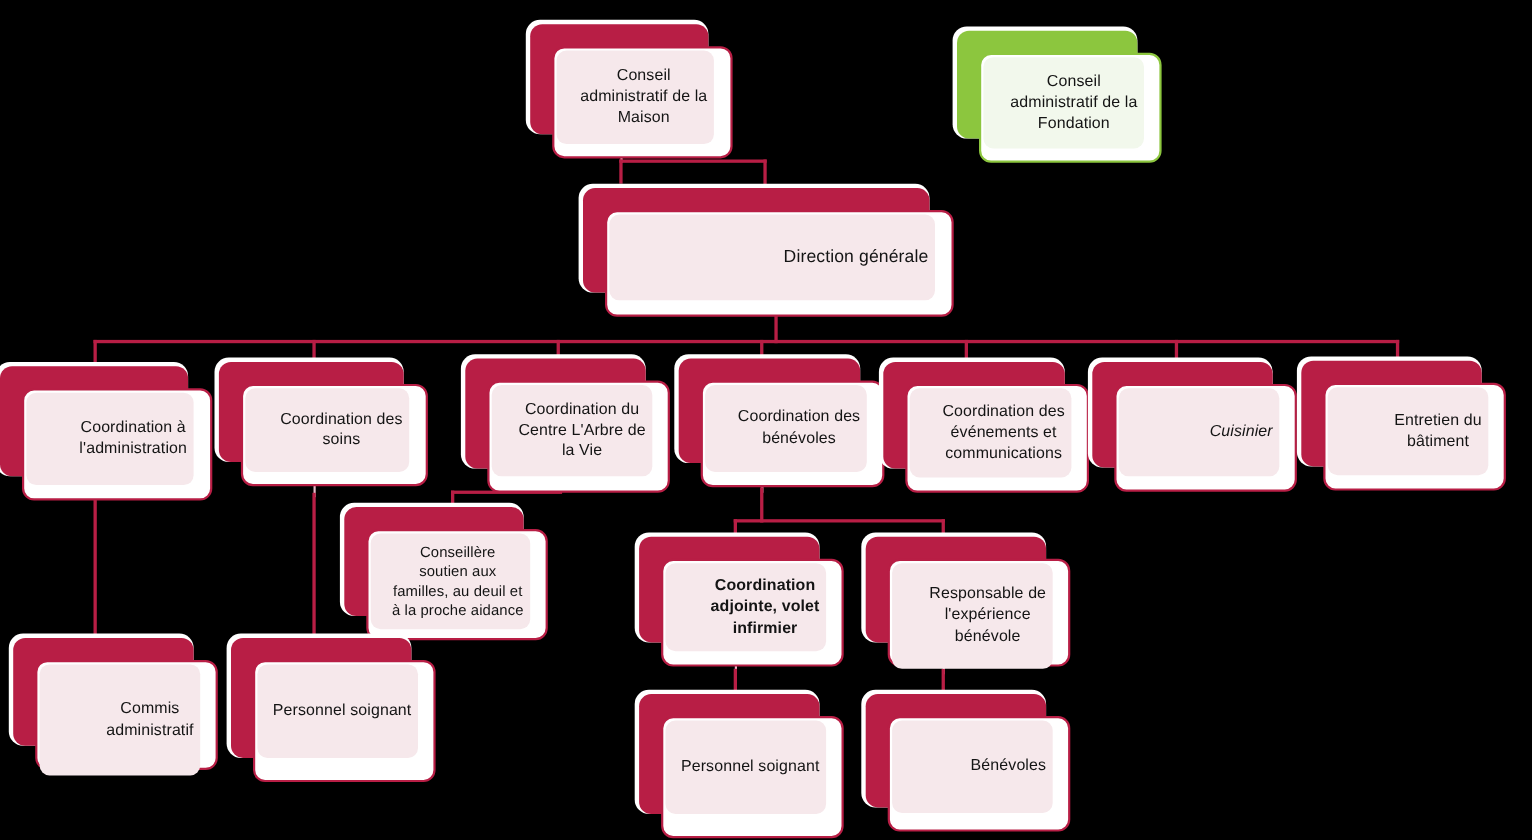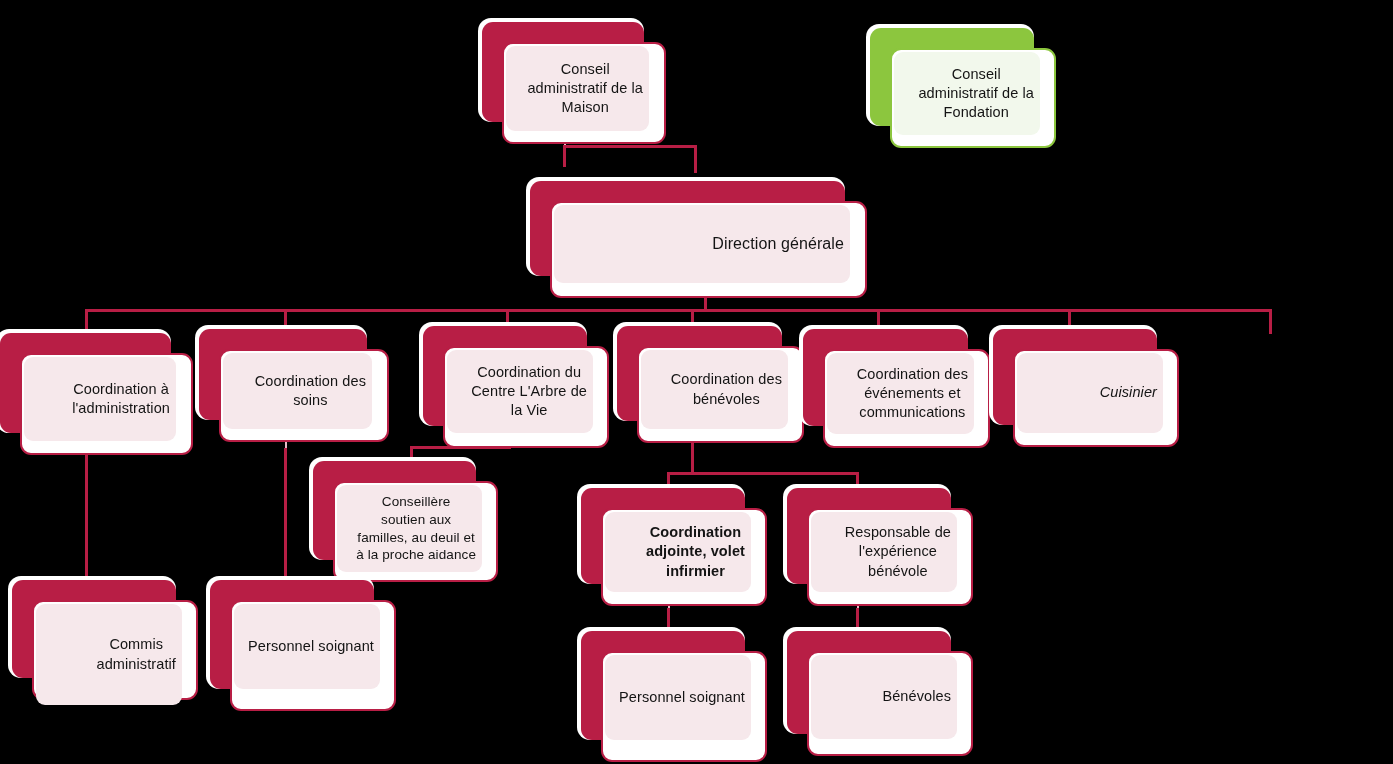--- a/index.html
+++ b/index.html
@@ -136,21 +136,21 @@
   <div class="node green" style="left:870px; top:28px; width:186px; height:120px;">
     <div class="plate" style="width:164px; height:98px;"></div>
     <div class="card" style="left:20px; top:20px; width:166px; height:100px;"></div>
     <div class="panel" style="left:24px; top:24px; width:146px; height:83px;">
       <span class="label">Conseil
 administratif de la
 Fondation</span>
     </div>
   </div>
 
-  <div class="node big" style="left:530px; top:181px; width:337px; height:86px;">
+  <div class="node big" style="left:530px; top:171px; width:337px; height:86px;">
     <div class="plate" style="width:315px; height:95px;"></div>
     <div class="card" style="left:20px; top:20px; width:317px; height:97px;"></div>
     <div class="panel" style="left:24px; top:24px; width:296px; height:78px;">
       <span class="label">Direction générale</span>
     </div>
   </div>
 
   <div class="node" style="left:0px; top:333px; width:193px; height:122px;">
     <div class="plate" style="width:171px; height:100px;"></div>
     <div class="card" style="left:20px; top:20px; width:173px; height:102px;"></div>
@@ -199,20 +199,28 @@
   </div>
 
   <div class="node" style="left:993px; top:329px; width:186px; height:118px;font-style:italic;">
     <div class="plate" style="width:164px; height:96px;"></div>
     <div class="card" style="left:20px; top:20px; width:166px; height:98px;"></div>
     <div class="panel" style="left:24px; top:24px; width:146px; height:80px;">
       <span class="label">Cuisinier</span>
     </div>
   </div>
 
+  <div class="node" style="left:1183px; top:328px; width:186px; height:118px;">
+    <div class="plate" style="width:164px; height:96px;"></div>
+    <div class="card" style="left:20px; top:20px; width:166px; height:98px;"></div>
+    <div class="panel" style="left:24px; top:24px; width:146px; height:80px;">
+      <span class="label">Entretien du
+bâtiment</span>
+    </div>
+  </div>
 
   <div class="node" style="left:313px; top:461px; width:185px; height:121px;">
     <div class="plate" style="width:163px; height:99px;"></div>
     <div class="card" style="left:20px; top:20px; width:165px; height:101px;"></div>
     <div class="panel" style="left:24px; top:24px; width:145px; height:87px;">
       <span class="label" style="font-size:13.5px;">Conseillère
 soutien aux
 familles, au deuil et
 à la proche aidance</span>
     </div>
@@ -224,21 +232,21 @@
     <div class="panel" style="left:24px; top:24px; width:146px; height:80px;font-weight:bold;">
       <span class="label">Coordination
 adjointe, volet
 infirmier</span>
     </div>
   </div>
 
   <div class="node" style="left:787px; top:488px; width:186px; height:118px;">
     <div class="plate" style="width:164px; height:96px;"></div>
     <div class="card" style="left:20px; top:20px; width:166px; height:98px;"></div>
-    <div class="panel" style="left:24px; top:24px; width:146px; height:80px;">
+    <div class="panel" style="left:24px; top:24px; width:146px; height:96px;">
       <span class="label">Responsable de
 l'expérience
 bénévole</span>
     </div>
   </div>
 
   <div class="node" style="left:12px; top:580px; width:186px; height:120px;">
     <div class="plate" style="width:164px; height:98px;"></div>
     <div class="card" style="left:20px; top:20px; width:166px; height:100px;"></div>
     <div class="panel" style="left:24px; top:24px; width:146px; height:101px;">

